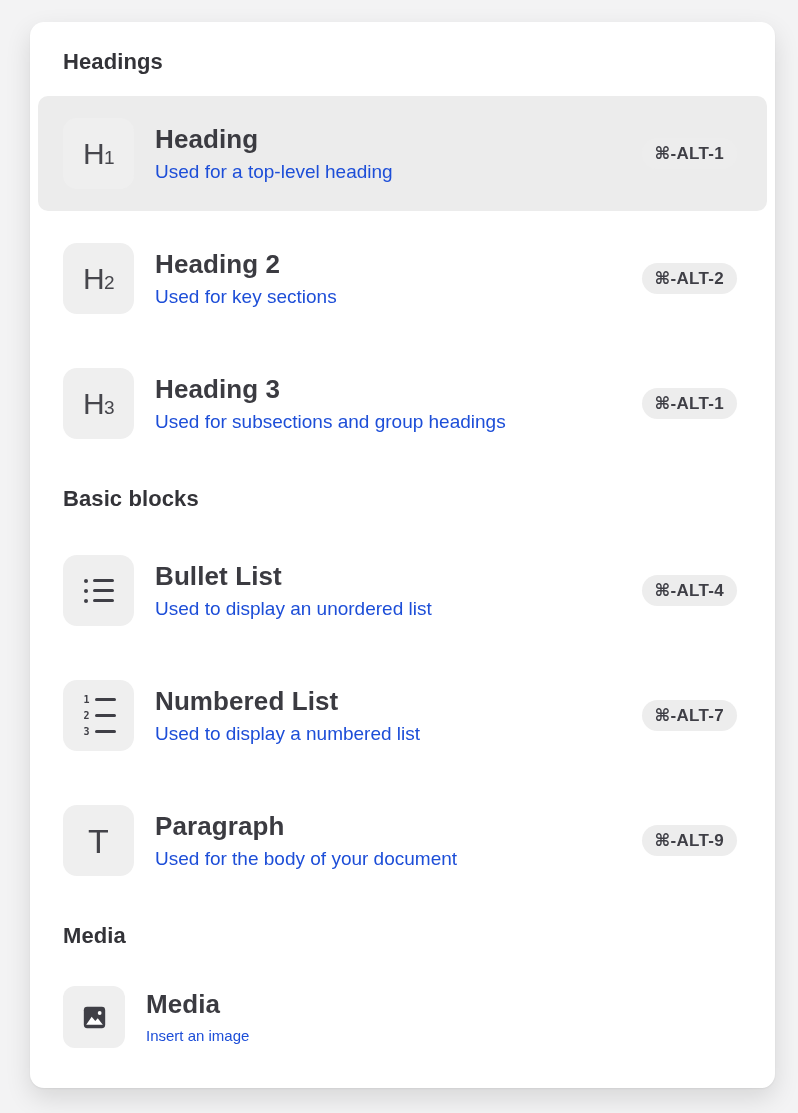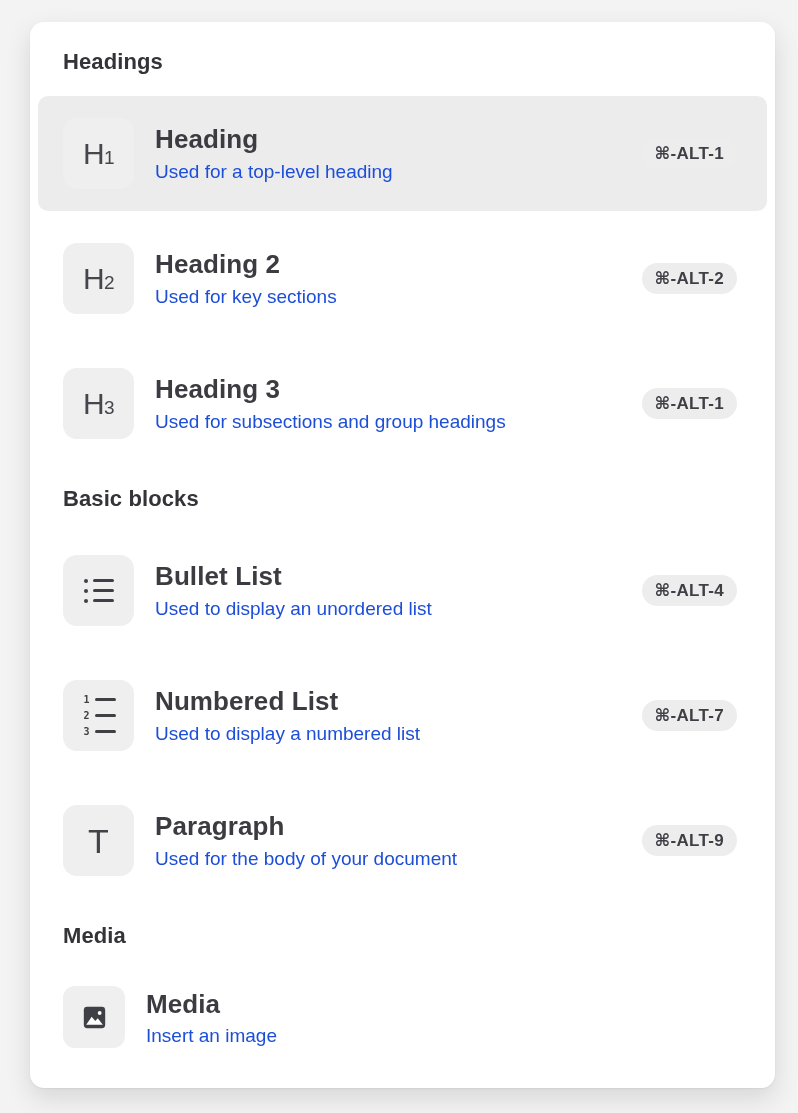--- a/index.html
+++ b/index.html
@@ -67,21 +67,21 @@
     margin-left:auto; flex:0 0 auto;
     background:#ededed; color:#3f3f46;
     font-size:17px; font-weight:700; letter-spacing:0.3px;
     line-height:1;
     padding:7px 13px; border-radius:999px;
   }
   .menu-item.selected .badge { background:#ededed; }
   
   .menu-item.compact { padding-top:16px; padding-bottom:16px; }
   .menu-item.compact .icon-tile { width:62px; height:62px; flex-basis:62px; border-radius:12px; }
-  .menu-item.compact .item-desc { font-size:19px; line-height:21px; }
+  .menu-item.compact .item-desc { font-size:15px; line-height:21px; }
   .img-icon { display:block; }
 </style>
 </head>
 <body>
 
 <div class="panel">
 
   <div class="section-title first">Headings</div>
 
   <div class="menu-item selected">

